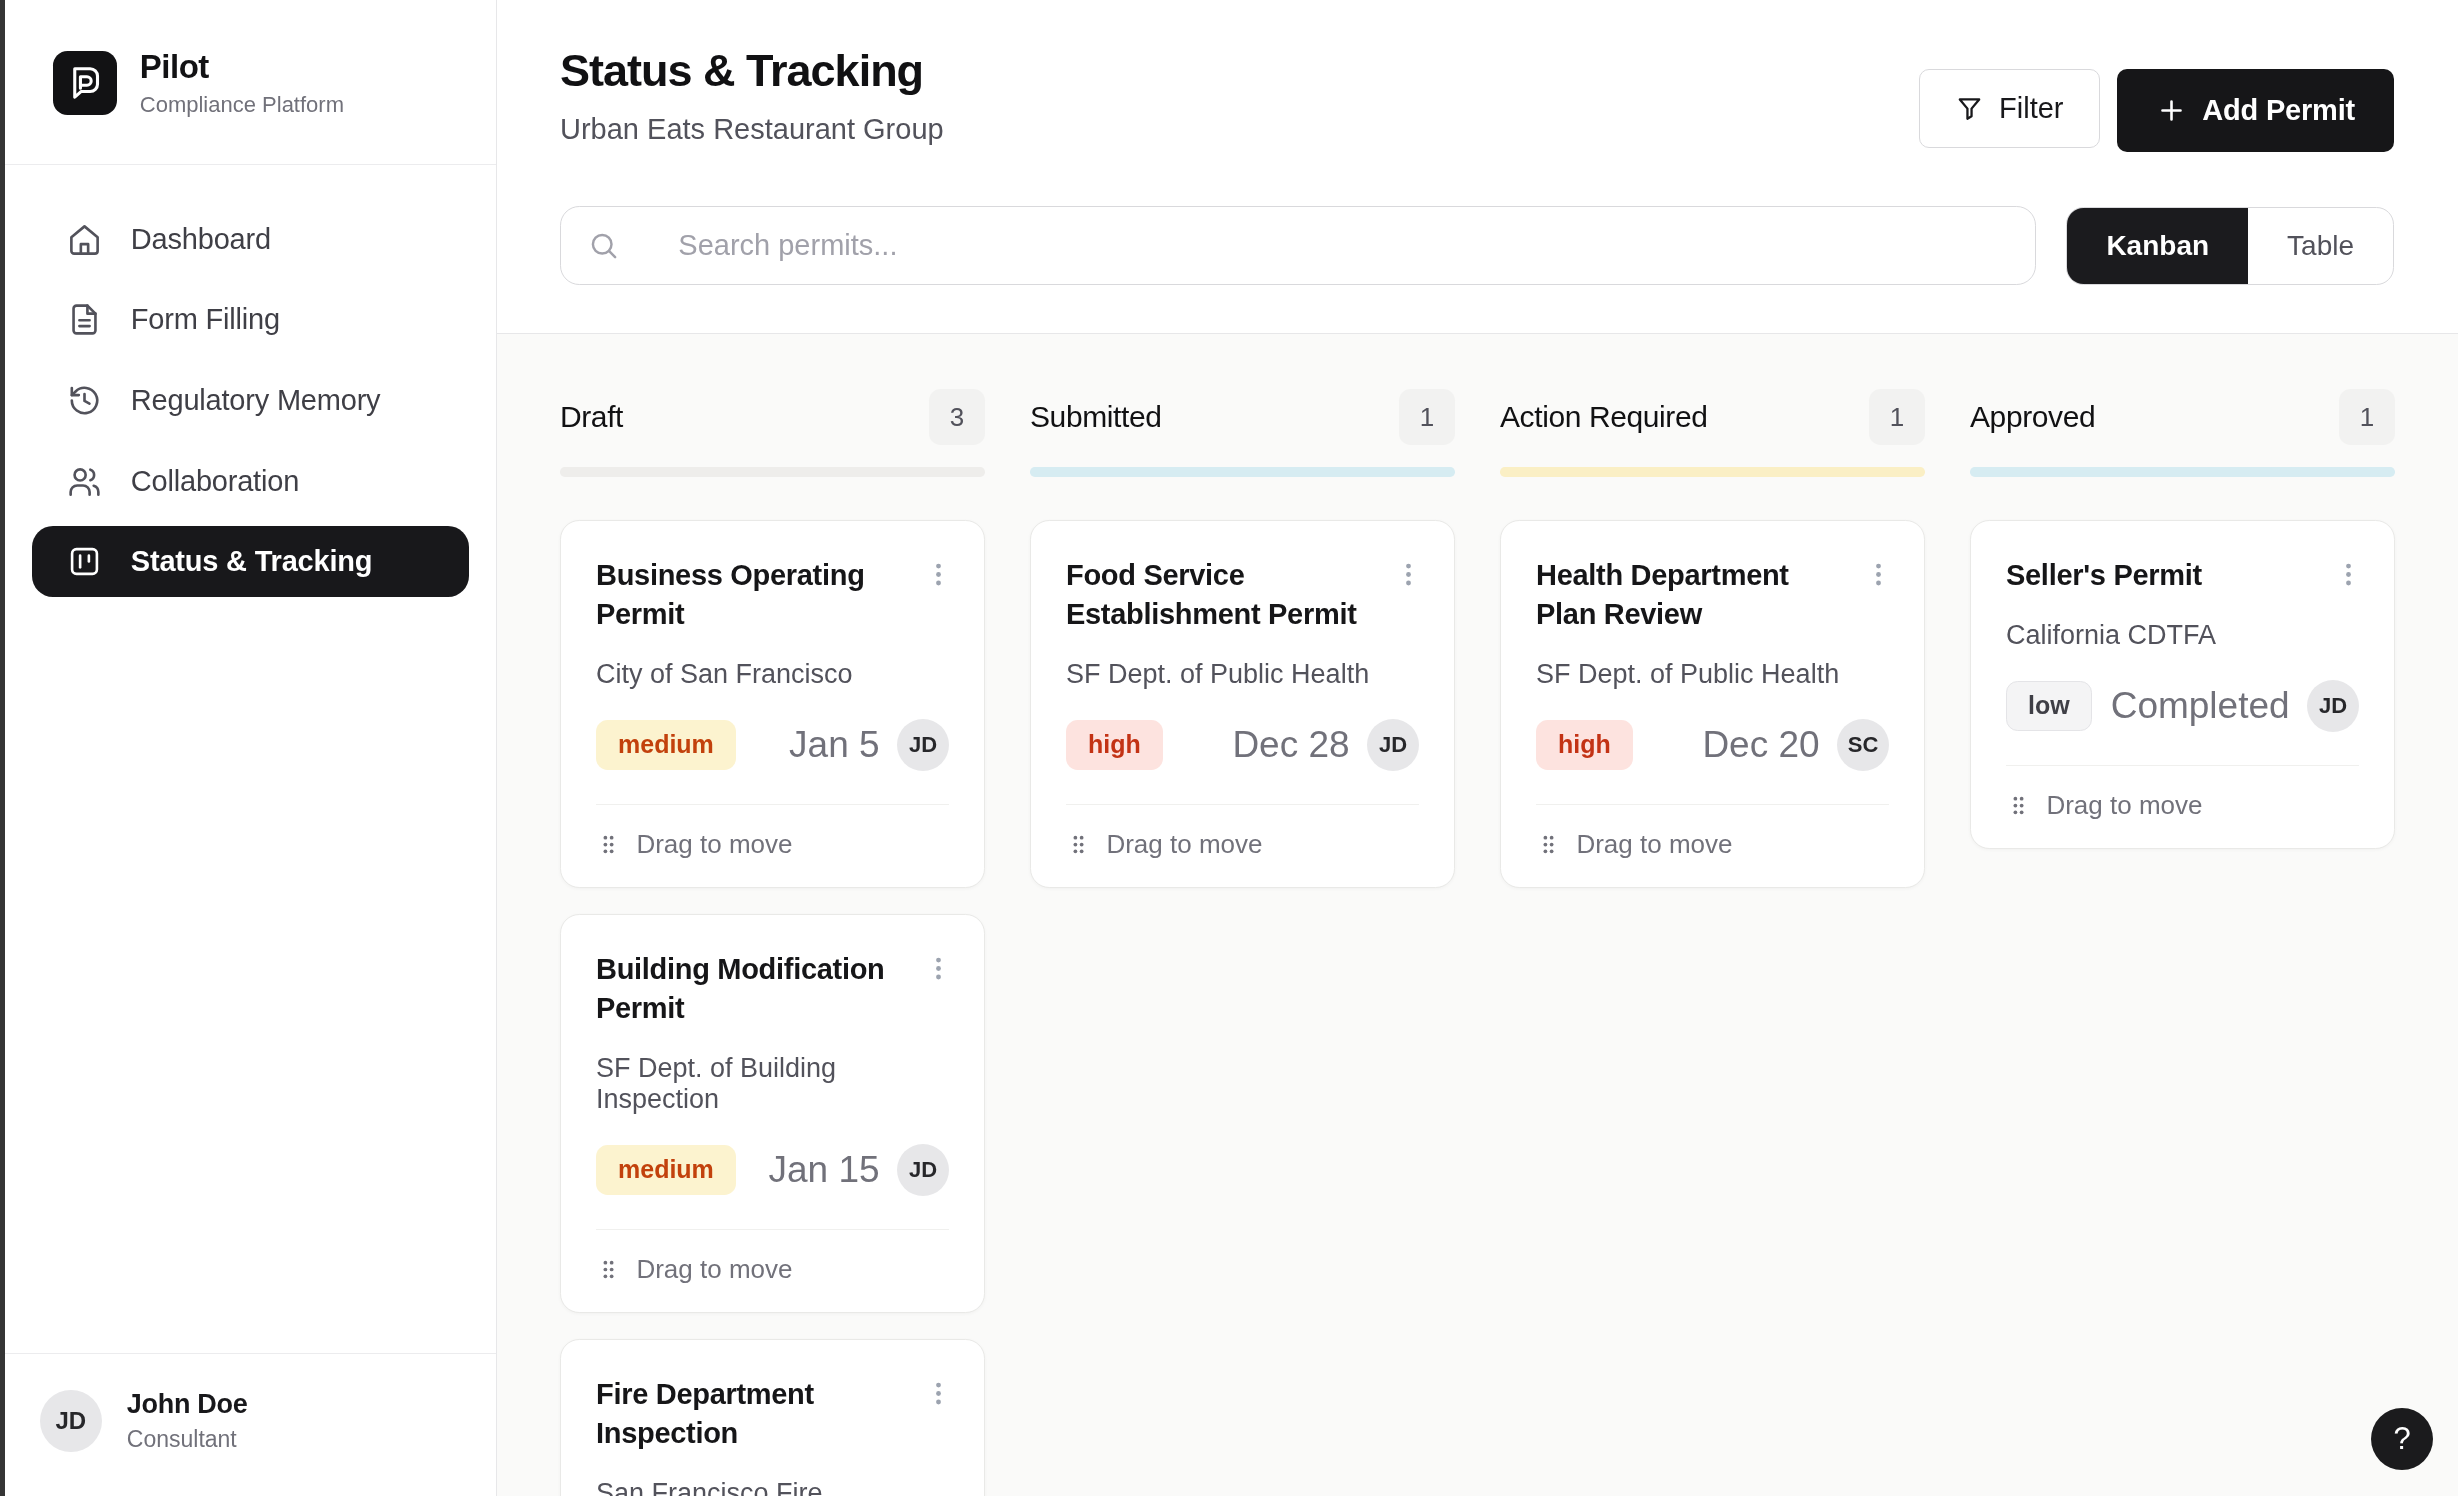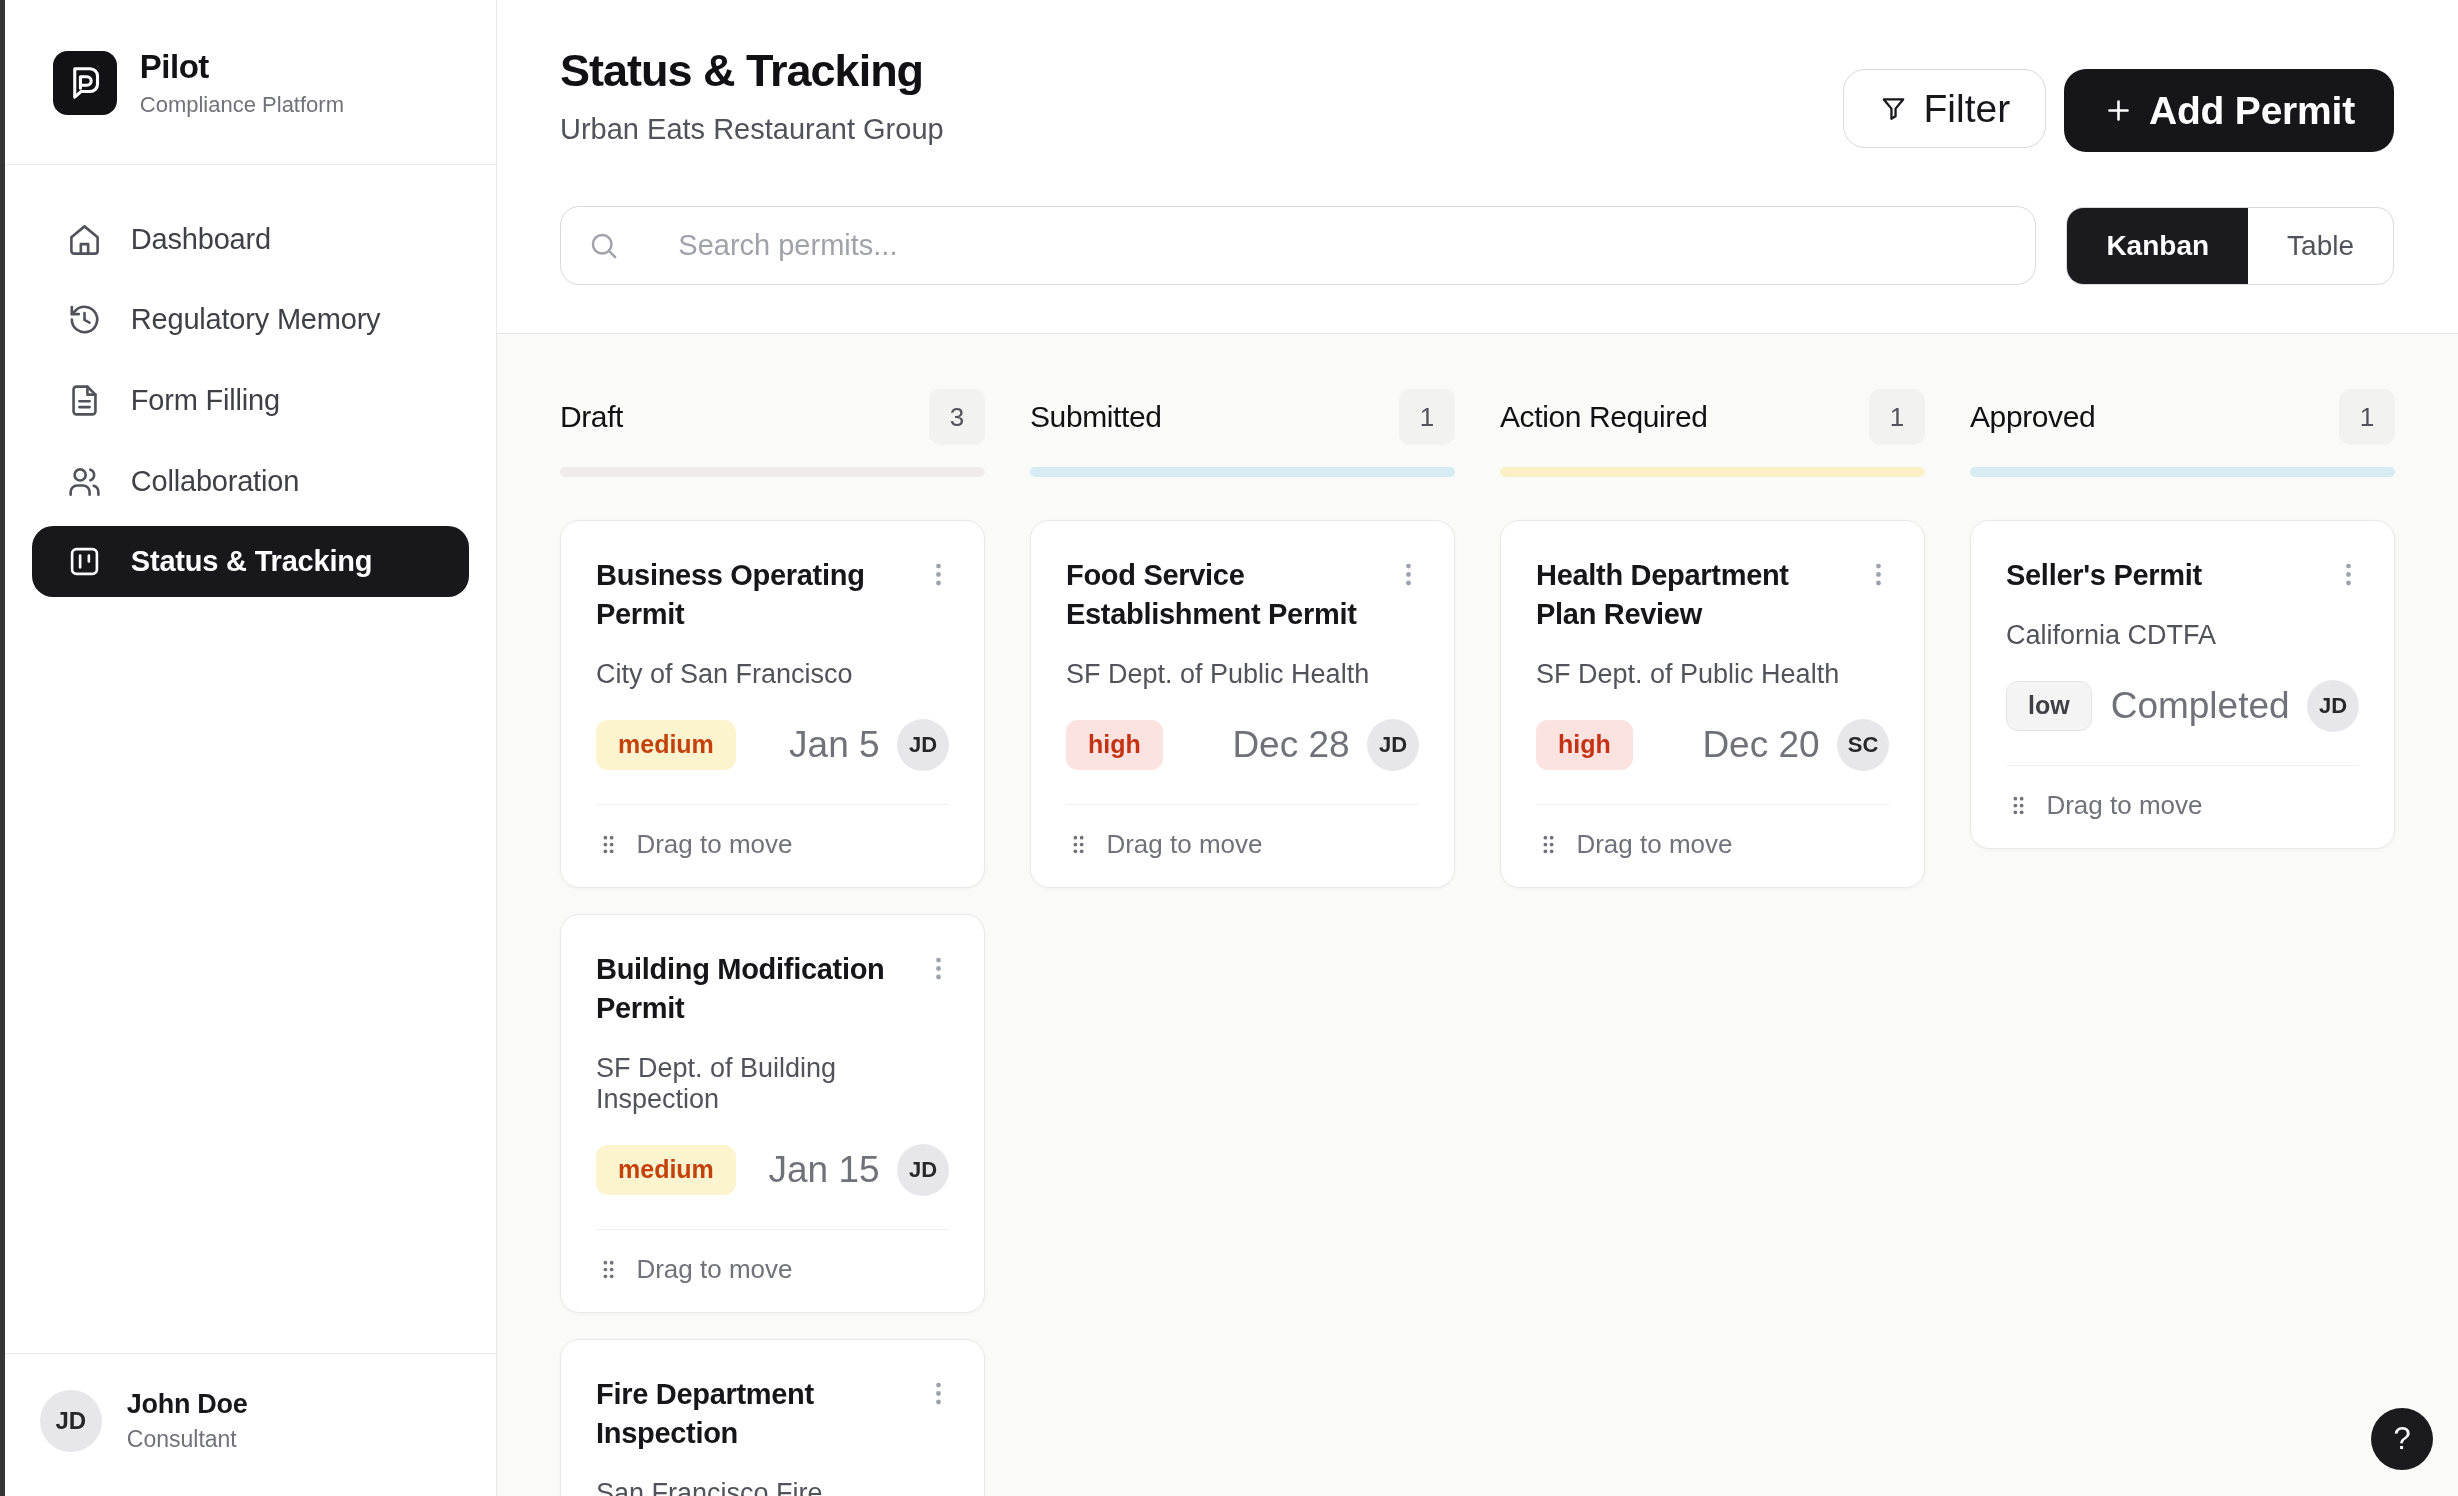--- a/index.html
+++ b/index.html
@@ -54,22 +54,22 @@
 
   
   .main { position:absolute; left:497px; top:0; right:0; bottom:0; display:flex; flex-direction:column; }
 
   .page-header { background:#fff; border-bottom:1.4px solid #e7e7e9; padding:44px 64px 48px 63px; }
   .header-top { display:flex; justify-content:space-between; align-items:flex-start; }
   .page-title { font-size:45px; font-weight:700; letter-spacing:-1px; color:#111113; line-height:1.2; }
   .page-subtitle { font-size:29px; color:#52525b; margin-top:15.4px; }
 
   .header-actions { display:flex; gap:17.4px; margin-top:25px; }
-  .btn { display:flex; align-items:center; justify-content:space-between; gap:15.4px; border-radius:22px;
-         font-size:39px; cursor:pointer; white-space:nowrap; }
+  .btn { display:flex; align-items:center; justify-content:space-between; gap:15.4px; border-radius:10px;
+         font-size:29px; cursor:pointer; white-space:nowrap; }
   .btn-filter { height:79px; padding:0 35px; background:#fff; border:1.4px solid #d9d9dc; color:#18181b; font-weight:500; }
   .btn-filter svg { width:29px; height:29px; }
   .btn-primary { height:83px; padding:0 39px; background:#161618; color:#fff; font-weight:600; border:none; letter-spacing:-0.2px; }
   .btn-primary svg { width:31px; height:31px; }
 
   .toolbar { display:flex; align-items:center; gap:30px; margin-top:54px; }
   .search-box {
     flex:1; height:79px; background:#fff; border:1.4px solid #d9d9dc; border-radius:19.3px;
     display:flex; align-items:center; padding:0 27px; gap:19.3px;
   }
@@ -153,36 +153,36 @@
             <svg viewBox="0 0 24 24" fill="none" stroke="currentColor" stroke-width="1.8" stroke-linecap="round" stroke-linejoin="round">
               <path d="M3 10.4 12 3l9 7.4V19.8a1.9 1.9 0 0 1-1.9 1.9H4.9A1.9 1.9 0 0 1 3 19.8Z"></path>
               <path d="M9.5 21.4v-6.2h5v6.2"></path>
             </svg>
           </span>
           <span>Dashboard</span>
         </div>
         <div class="sidebar-item">
           <span style="display: flex;">
             <svg viewBox="0 0 24 24" fill="none" stroke="currentColor" stroke-width="1.8" stroke-linecap="round" stroke-linejoin="round">
+              <path d="M14 2.5H6.5A2 2 0 0 0 4.5 4.5v15a2 2 0 0 0 2 2h11a2 2 0 0 0 2-2V8z"></path>
+              <path d="M14 2.5V8h5.5"></path>
+              <path d="M8.5 12.5h7M8.5 16.5h7"></path>
+            </svg>
+          </span>
+          <span>Form Filling</span>
+        </div>
+        <div class="sidebar-item">
+          <span style="display: flex;">
+            <svg viewBox="0 0 24 24" fill="none" stroke="currentColor" stroke-width="1.8" stroke-linecap="round" stroke-linejoin="round">
               <path d="M3.3 12a8.7 8.7 0 1 0 2.6-6.2L3.3 8.3"></path>
               <path d="M3.3 3.5v4.8h4.8"></path>
               <path d="M12 7.5v4.8l3.4 1.8"></path>
             </svg>
           </span>
           <span>Regulatory Memory</span>
-        </div>
-        <div class="sidebar-item">
-          <span style="display: flex;">
-            <svg viewBox="0 0 24 24" fill="none" stroke="currentColor" stroke-width="1.8" stroke-linecap="round" stroke-linejoin="round">
-              <path d="M14 2.5H6.5A2 2 0 0 0 4.5 4.5v15a2 2 0 0 0 2 2h11a2 2 0 0 0 2-2V8z"></path>
-              <path d="M14 2.5V8h5.5"></path>
-              <path d="M8.5 12.5h7M8.5 16.5h7"></path>
-            </svg>
-          </span>
-          <span>Form Filling</span>
         </div>
         <div class="sidebar-item">
           <span style="display: flex;">
             <svg viewBox="0 0 24 24" fill="none" stroke="currentColor" stroke-width="1.8" stroke-linecap="round" stroke-linejoin="round">
               <circle cx="9" cy="7.5" r="3.8"></circle>
               <path d="M2.5 21v-1.8a4.5 4.5 0 0 1 4.5-4.5h4a4.5 4.5 0 0 1 4.5 4.5V21"></path>
               <path d="M16 3.9a3.8 3.8 0 0 1 0 7.2"></path>
               <path d="M21.5 21v-1.8a4.5 4.5 0 0 0-3.2-4.3"></path>
             </svg>
           </span>

